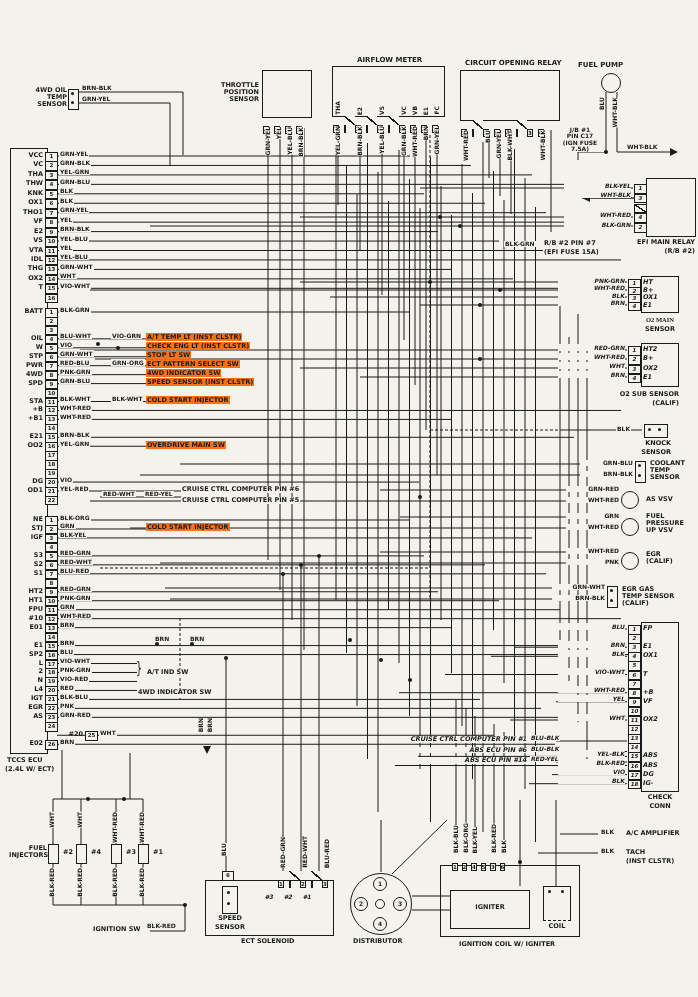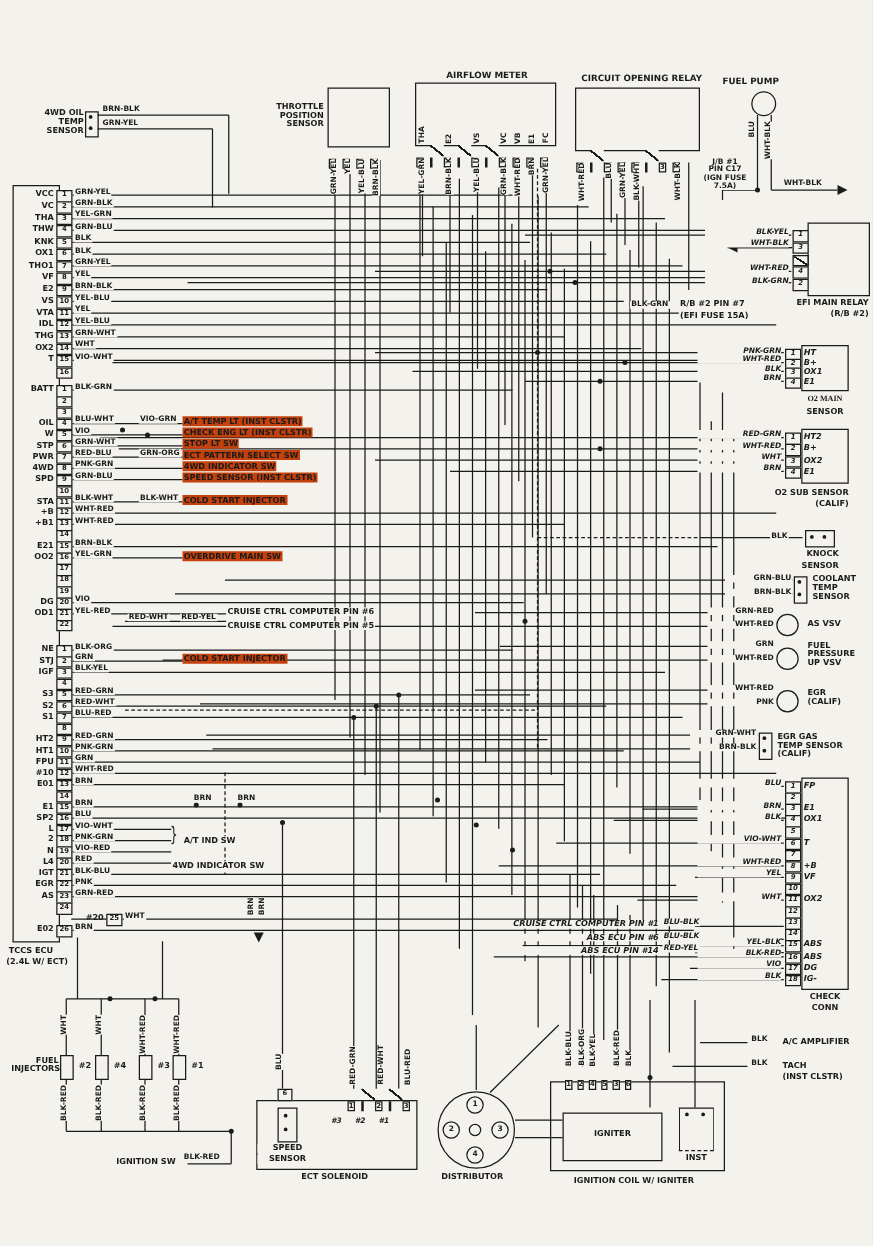--- a/index.html
+++ b/index.html
@@ -15,21 +15,21 @@
   .pnum{border:1px solid #1b1b1b;font-size:5.5px;text-align:center;line-height:1.4;background:#f4f2ed;}
   .slash{background:linear-gradient(to top right,#f4f2ed 44%,#1b1b1b 44%,#1b1b1b 56%,#f4f2ed 56%);}
   .vlab{writing-mode:vertical-rl;transform:rotate(180deg);font-size:6px;white-space:nowrap;background:#f4f2ed;line-height:1;}
   
   .pinhost{position:absolute;left:0;top:0;width:698px;}
   .prow{position:absolute;left:0;width:690px;height:9px;}
   .prow .term{position:absolute;left:10px;width:33px;text-align:right;top:-1px;font-size:6.5px;background:transparent;}
   .prow .pn{position:absolute;left:45px;width:11px;height:7.5px;}
   .prow .wire{position:absolute;left:59px;top:-2.5px;font-size:6px;background:#f4f2ed;padding:0 1px;}
   .prow .wire2{position:absolute;left:111px;top:-2.5px;font-size:6px;background:#f4f2ed;padding:0 1px;}
-  .prow .note{position:absolute;left:146px;top:-1.5px;font-size:6.5px;background:#c2410c;padding:0 1px;}
+  .prow .note{position:absolute;left:146px;top:-1.5px;font-size:6.5px;background:#f97316;padding:0 1px;}
   
   .rrow{position:absolute;height:9px;font-style:italic;}
   .rrow .w{position:absolute;left:-70px;width:67px;text-align:right;top:-2.5px;font-size:6px;background:#f4f2ed;}
   .rrow .pn{position:absolute;left:0;width:11px;height:7.5px;}
   .rrow .t{position:absolute;left:15px;top:-1px;font-size:6.5px;background:transparent;}
   
   .pincols{position:absolute;display:flex;}
   .pincol{position:relative;width:11px;height:9px;}
   .pincol .pn{width:9px;height:7.5px;}
   .vup{position:absolute;bottom:10px;left:2px;}
@@ -1106,21 +1106,21 @@
   <div class="circ" style="left:375px;top:899px;width:8px;height:8px;border-width:1px;"></div>
   <div class="lab" style="left:352px;top:938px;">DISTRIBUTOR</div>
 
   <div class="box thin" style="left:440px;top:865px;width:138px;height:70px;"></div>
   <div class="box thin" style="left:450px;top:890px;width:78px;height:37px;"></div>
   <div class="lab ctr" style="left:450px;top:904px;width:78px;background:transparent;">IGNITER</div>
   <div class="box thin" style="left:543px;top:886px;width:26px;height:33px;border-bottom-style:dashed;">
     <span class="dot2" style="top:3px;left:4px;"></span>
       <span class="dot2" style="top:3px;left:17px;"></span>
   </div>
-  <div class="lab ctr" style="left:540px;top:923px;width:32px;">INST</div>
+  <div class="lab ctr" style="left:540px;top:923px;width:32px;">COIL</div>
   <div class="lab" style="left:458px;top:941px;">IGNITION COIL W/ IGNITER</div>
   <div class="pincols" style="left:452px;top:854px;">
 
   <div class="pincol" style="width:9.5px;">
       <span class="pn pnum">1</span>
       <span class="vlab vup" style="bottom:10px;left:1px;">BLK-BLU</span>
     </div>
       <div class="pincol" style="width:9.5px;">
       <span class="pn pnum">2</span>
       <span class="vlab vup" style="bottom:10px;left:1px;">BLK-ORG</span>

